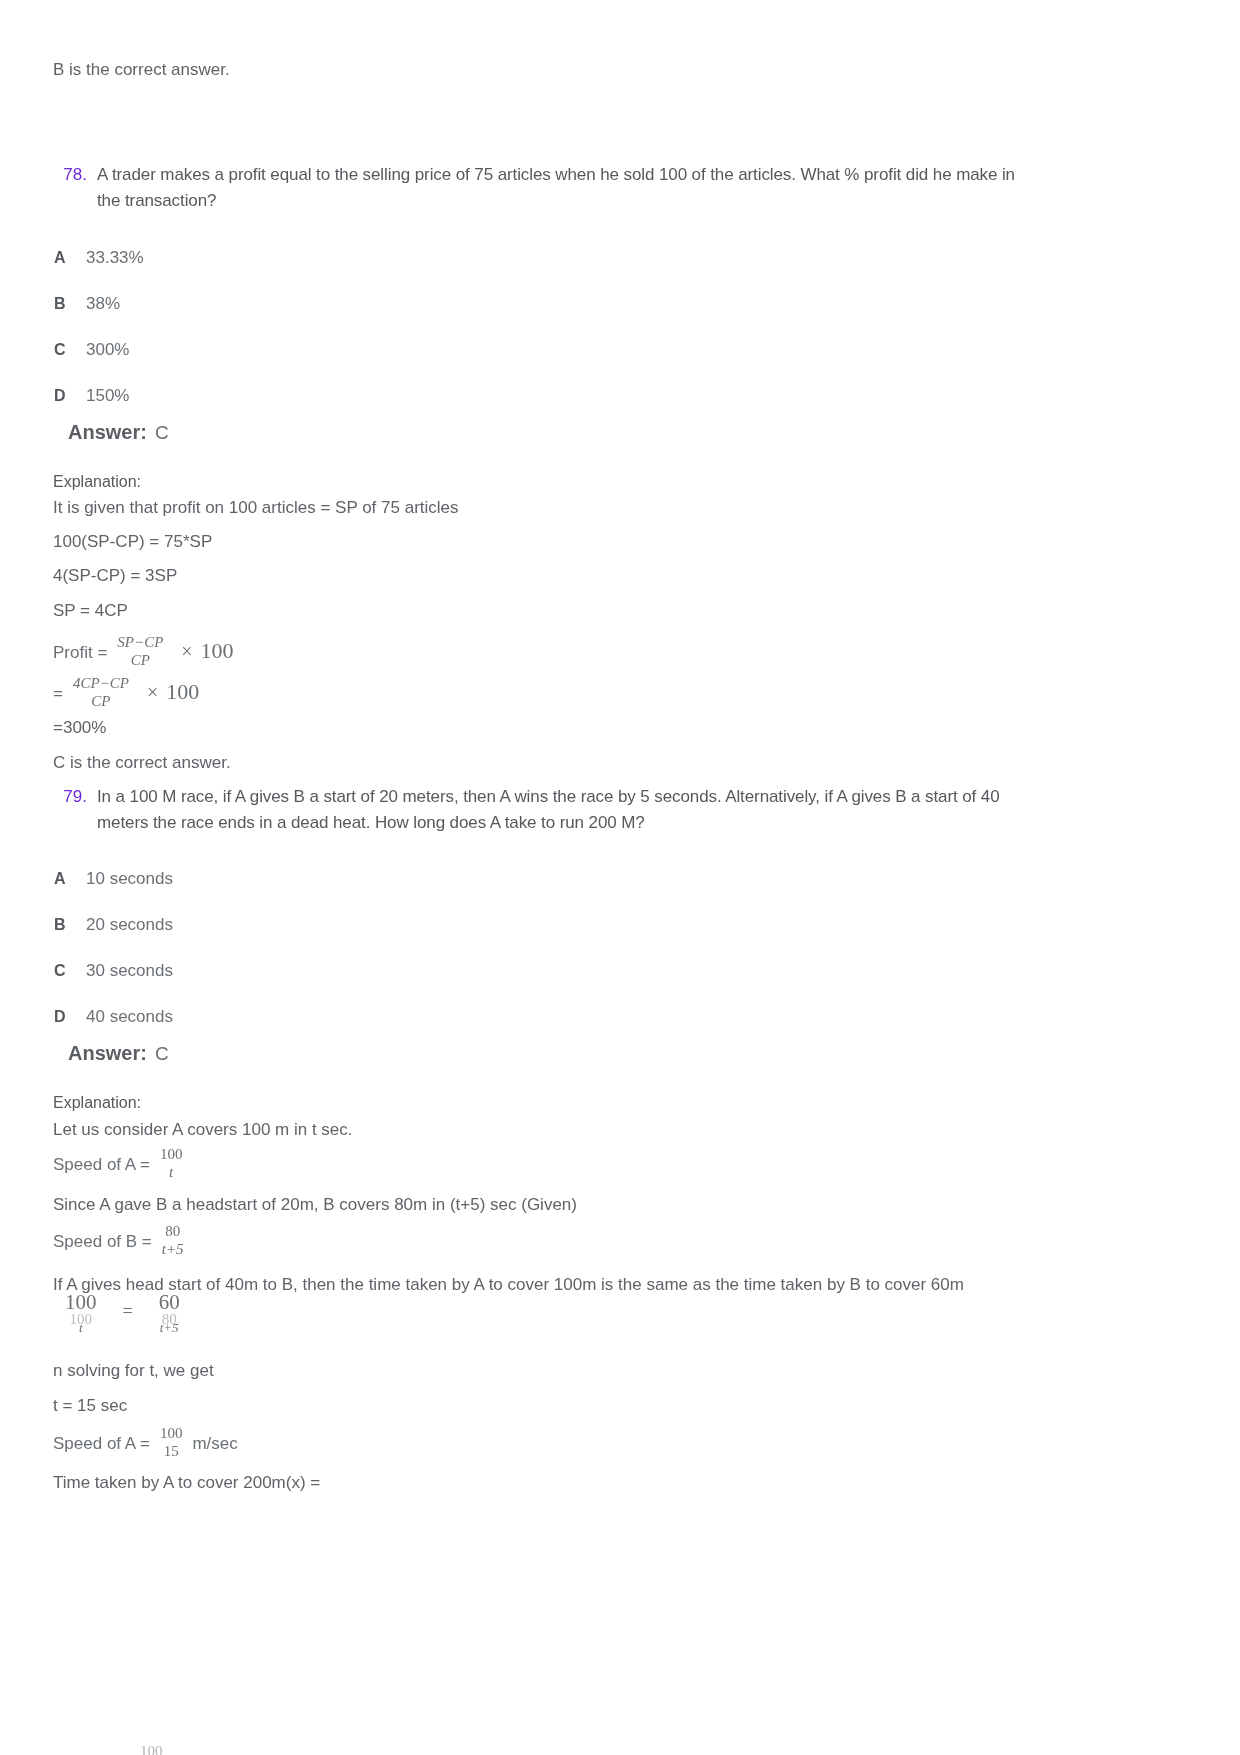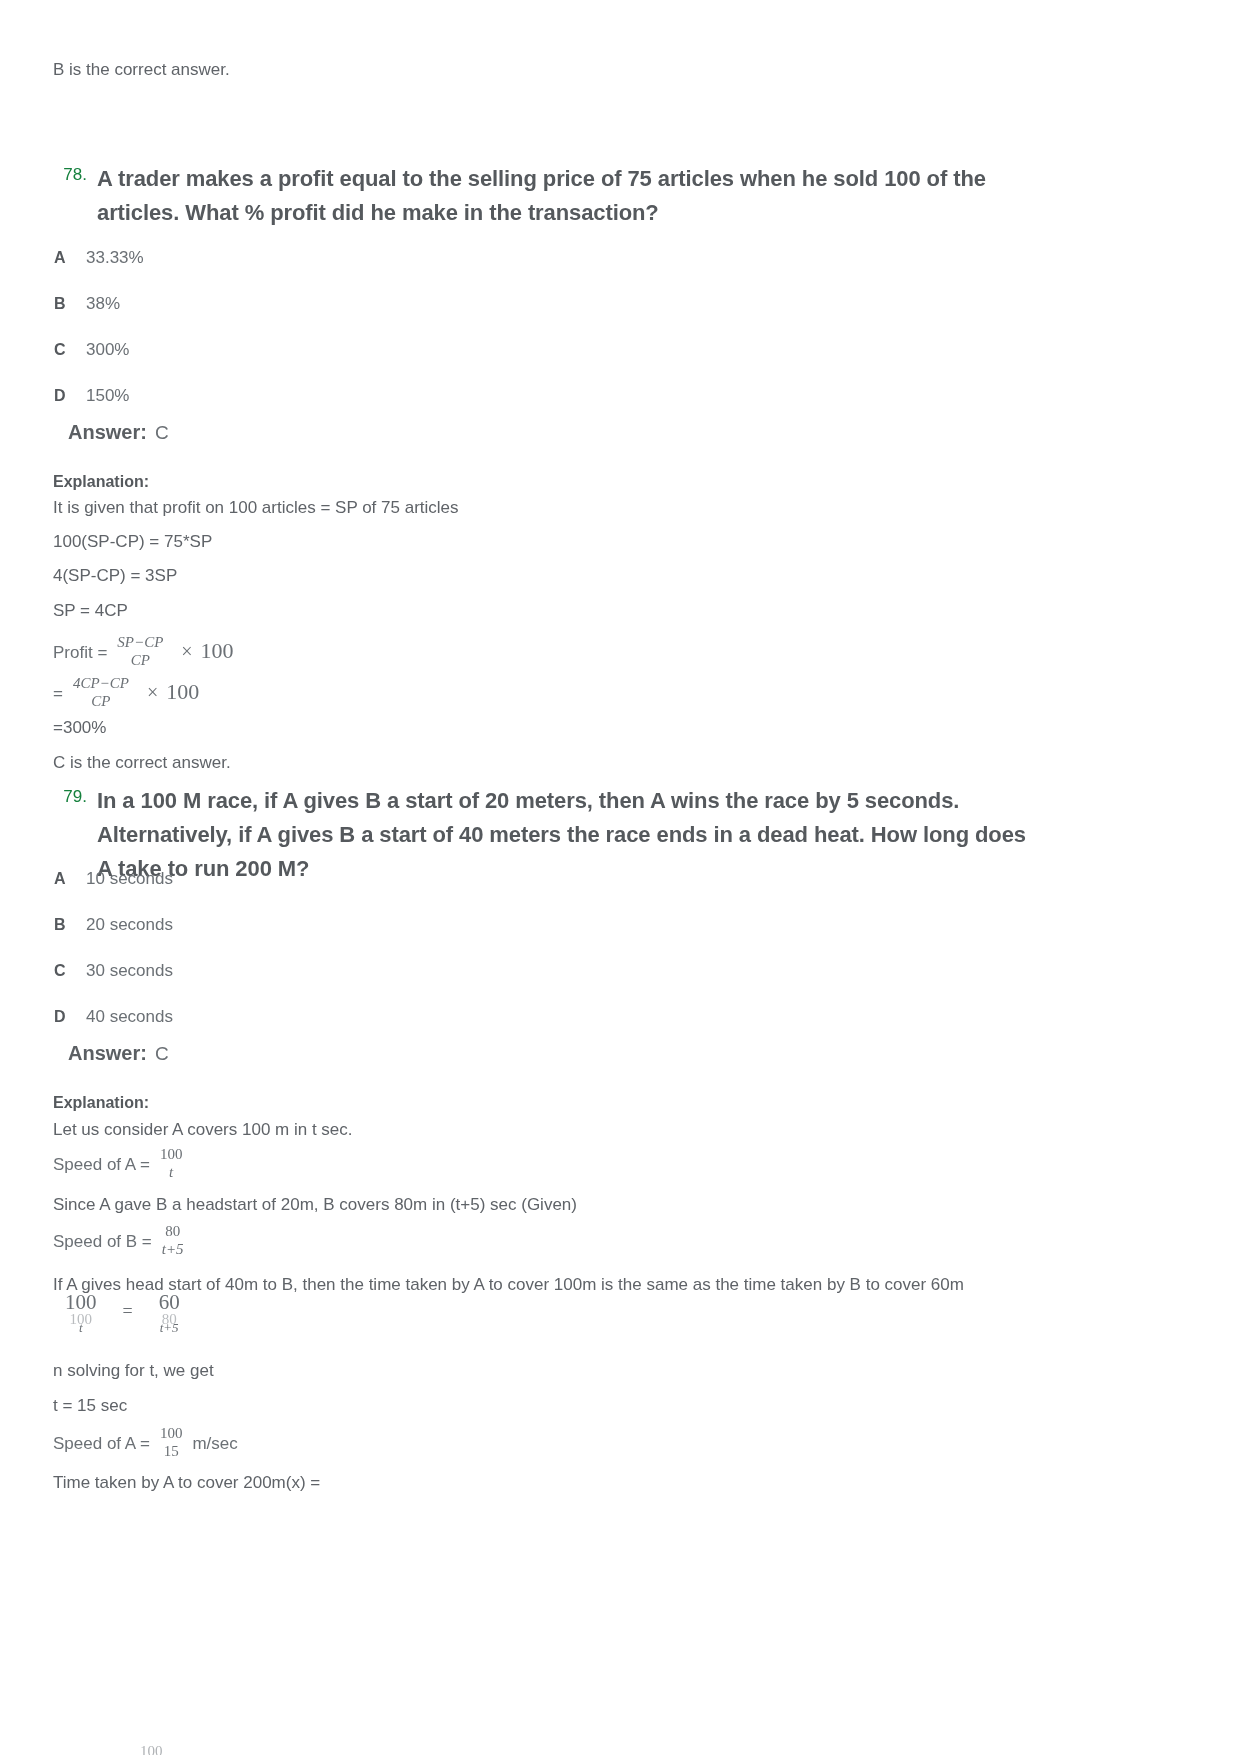--- a/index.html
+++ b/index.html
@@ -38,30 +38,30 @@
     position: absolute;
     left: 55px;
     width: 985px;
     display: flex;
     align-items: flex-start;
     gap: 10px;
   }
   .q-num {
     font-size: 17px;
     line-height: 1.55;
-    color: #15803d;
+    color: #6d28d9;
     font-weight: 400;
     flex: 0 0 auto;
     width: 32px;
     text-align: right;
   }
   .q-text {
-    font-size: 22px;
+    font-size: 17px;
     line-height: 1.55;
-    font-weight: 700;
+    font-weight: 400;
     color: #55595d;
     flex: 1 1 auto;
     letter-spacing: -0.1px;
   }
 
   
   .option {
     position: absolute;
     left: 54px;
     display: flex;
@@ -99,21 +99,21 @@
     font-size: 19px;
     font-weight: 400;
     color: #6b7075;
   }
 
   
   .expl-head {
     position: absolute;
     left: 53px;
     font-size: 16px;
-    font-weight: 700;
+    font-weight: 400;
     color: #55595d;
     white-space: nowrap;
   }
 
   
   .formula-row {
     position: absolute;
     display: flex;
     align-items: baseline;
     white-space: nowrap;

